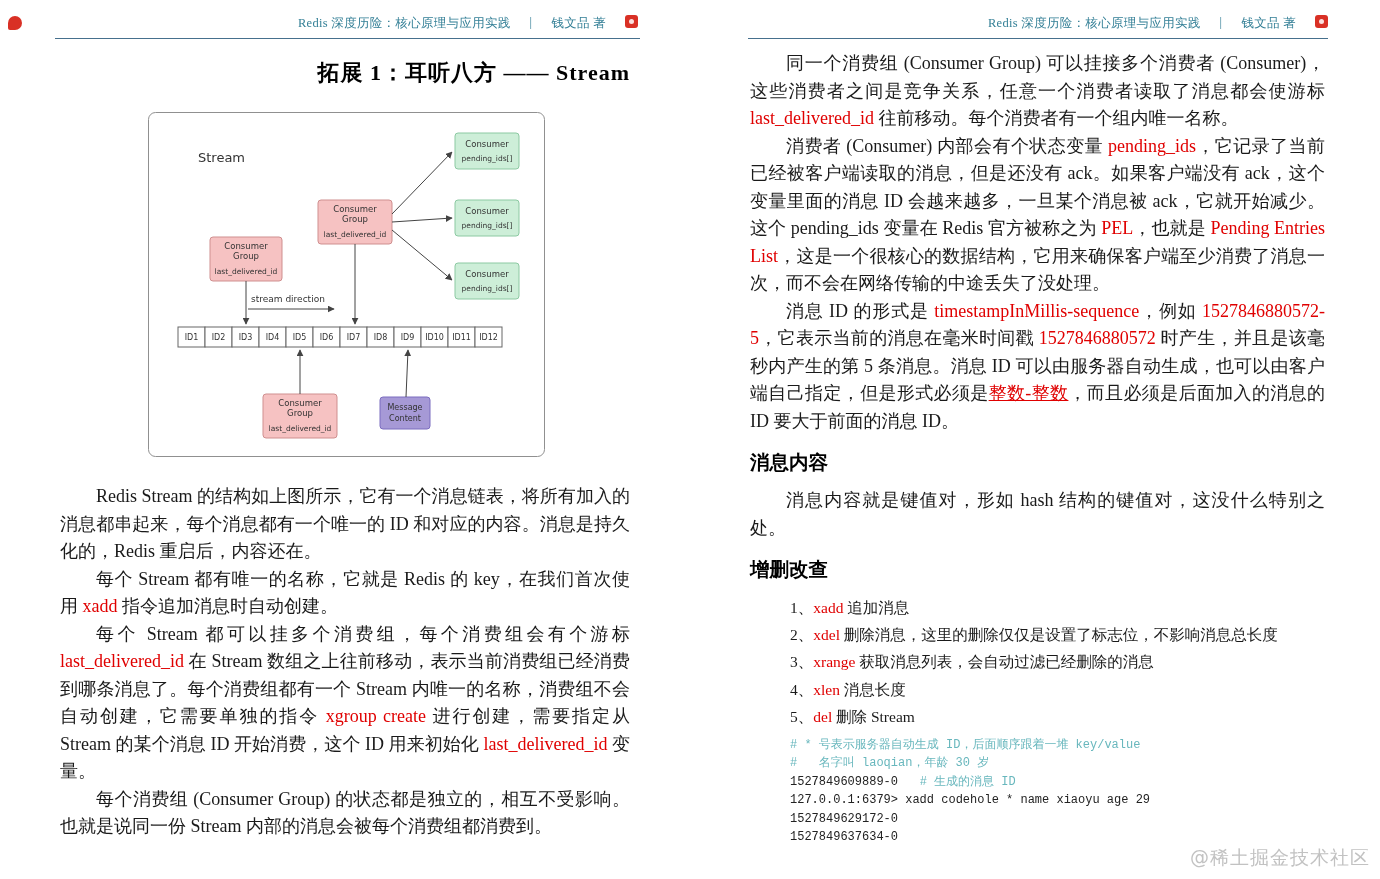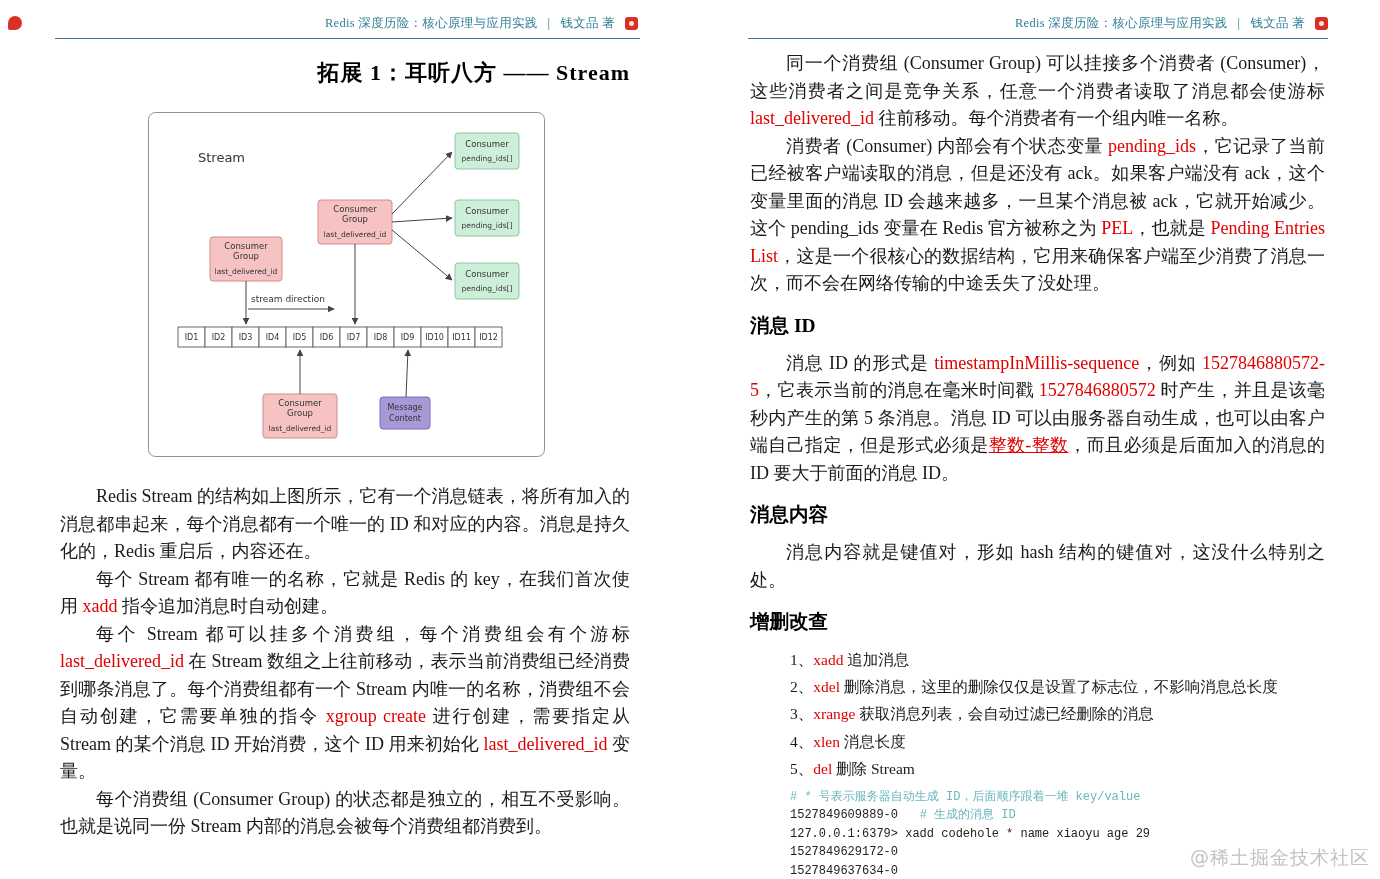--- a/index.html
+++ b/index.html
@@ -14,21 +14,21 @@
   .page { position:absolute; top:0; height:879px; width:690px; background:#fff; }
   .page-left  { left:0; }
   .page-right { left:690px; }
   .gutter {
     position:absolute; left:690px; top:0; width:2px; height:879px;
     background:linear-gradient(to right,#ececec,#9a9a9a);
   }
   
   .hdr {
     position:absolute; top:15px; right:52px;
-    display:flex; align-items:center; gap:10px;
+    display:flex; gap:19px;
     font-size:12.5px; color:var(--header_teal);
     letter-spacing:.3px;
   }
   .hdr-icon {
     width:13px; height:13px; border-radius:3px;
     background:var(--logo_red); position:relative; flex:0 0 auto;
   }
   .hdr-icon::after {
     content:""; position:absolute; inset:4px; border-radius:50%;
     background:rgba(255,255,255,.85);
@@ -210,37 +210,37 @@
     <span>|</span>
     <span>钱文品 著</span>
     <span class="hdr-icon"></span>
   </div>
   <div class="rule"></div>
 
   <div class="content">
     <p class="para rp-first"><span>同一个消费组 (Consumer Group) 可以挂接多个消费者 (Consumer)，这些消费者之间是竞争关系，任意一个消费者读取了消息都会使游标 </span><span class="red">last_delivered_id</span><span> 往前移动。每个消费者有一个组内唯一名称。</span></p>
     <p class="para"><span>消费者 (Consumer) 内部会有个状态变量 </span><span class="red">pending_ids</span><span>，它记录了当前已经被客户端读取的消息，但是还没有 ack。如果客户端没有 ack，这个变量里面的消息 ID 会越来越多，一旦某个消息被 ack，它就开始减少。这个 pending_ids 变量在 Redis 官方被称之为 </span><span class="red">PEL</span><span>，也就是 </span><span class="red">Pending Entries List</span><span>，这是一个很核心的数据结构，它用来确保客户端至少消费了消息一次，而不会在网络传输的中途丢失了没处理。</span></p>
 
-    <h2 class="sec">消息 ID</h2>
     <p class="para"><span>消息 ID 的形式是 </span><span class="red">timestampInMillis-sequence</span><span>，例如 </span><span class="red">1527846880572-5</span><span>，它表示当前的消息在毫米时间戳 </span><span class="red">1527846880572</span><span> 时产生，并且是该毫秒内产生的第 5 条消息。消息 ID 可以由服务器自动生成，也可以由客户端自己指定，但是形式必须是</span><span class="redu">整数-整数</span><span>，而且必须是后面加入的消息的 ID 要大于前面的消息 ID。</span></p>
 
     <h2 class="sec">消息内容</h2>
     <p class="para"><span>消息内容就是键值对，形如 hash 结构的键值对，这没什么特别之处。</span></p>
 
     <h2 class="sec">增删改查</h2>
     <div class="crud-list">
       <div class="li"><span>1、</span><span class="red">xadd</span><span> 追加消息</span></div>
       <div class="li"><span>2、</span><span class="red">xdel</span><span> 删除消息，这里的删除仅仅是设置了标志位，不影响消息总长度</span></div>
       <div class="li"><span>3、</span><span class="red">xrange</span><span> 获取消息列表，会自动过滤已经删除的消息</span></div>
       <div class="li"><span>4、</span><span class="red">xlen</span><span> 消息长度</span></div>
       <div class="li"><span>5、</span><span class="red">del</span><span> 删除 Stream</span></div>
     </div>
 
     <div class="code-block">
       <div class="cl"><span class="cmt"># * 号表示服务器自动生成 ID，后面顺序跟着一堆 key/value</span></div>
+      <div class="cl"><span class="cmt">#   名字叫 laoqian，年龄 30 岁</span></div>
       <div class="cl"><span>1527849609889-0   </span><span class="cmt"># 生成的消息 ID</span></div>
       <div class="cl"><span>127.0.0.1:6379&gt; xadd codehole * name xiaoyu age 29</span></div>
       <div class="cl"><span>1527849629172-0</span></div>
       <div class="cl"><span>1527849637634-0</span></div>
     </div>
   </div>
 
   <div class="watermark">@稀土掘金技术社区</div>
 </div>
 

